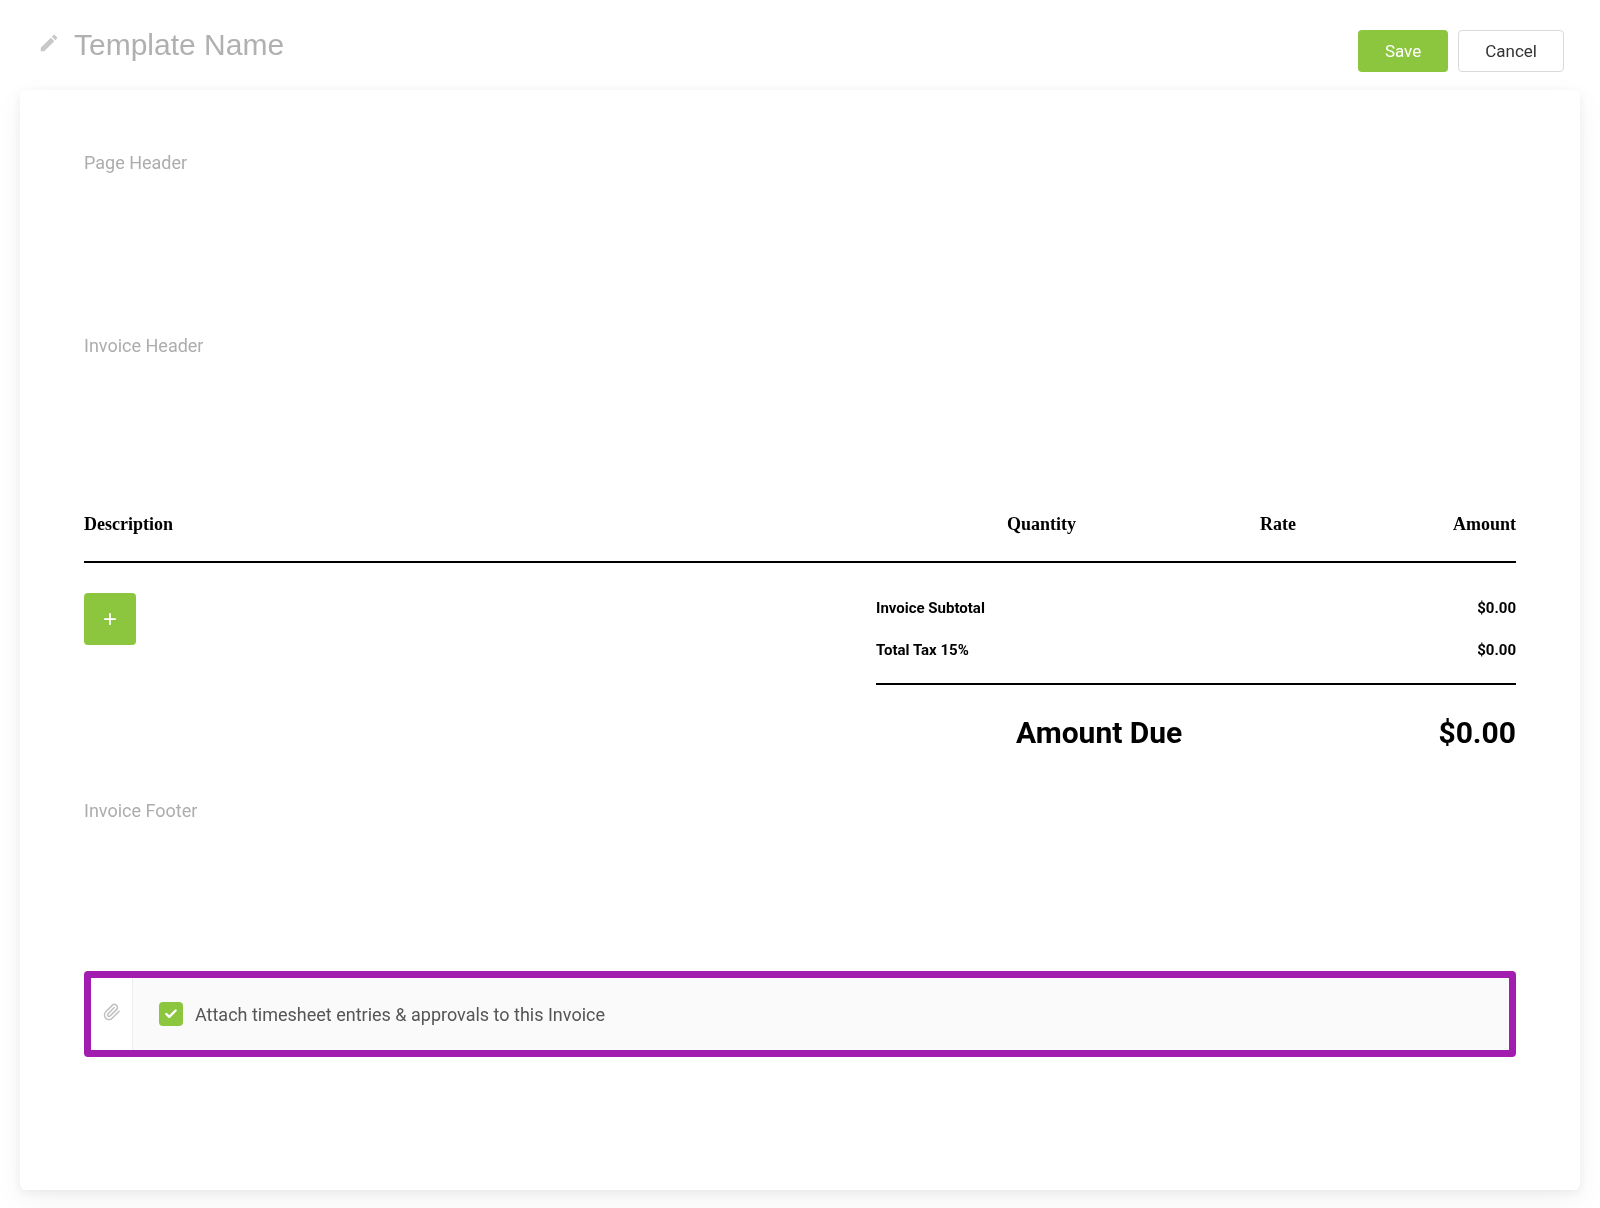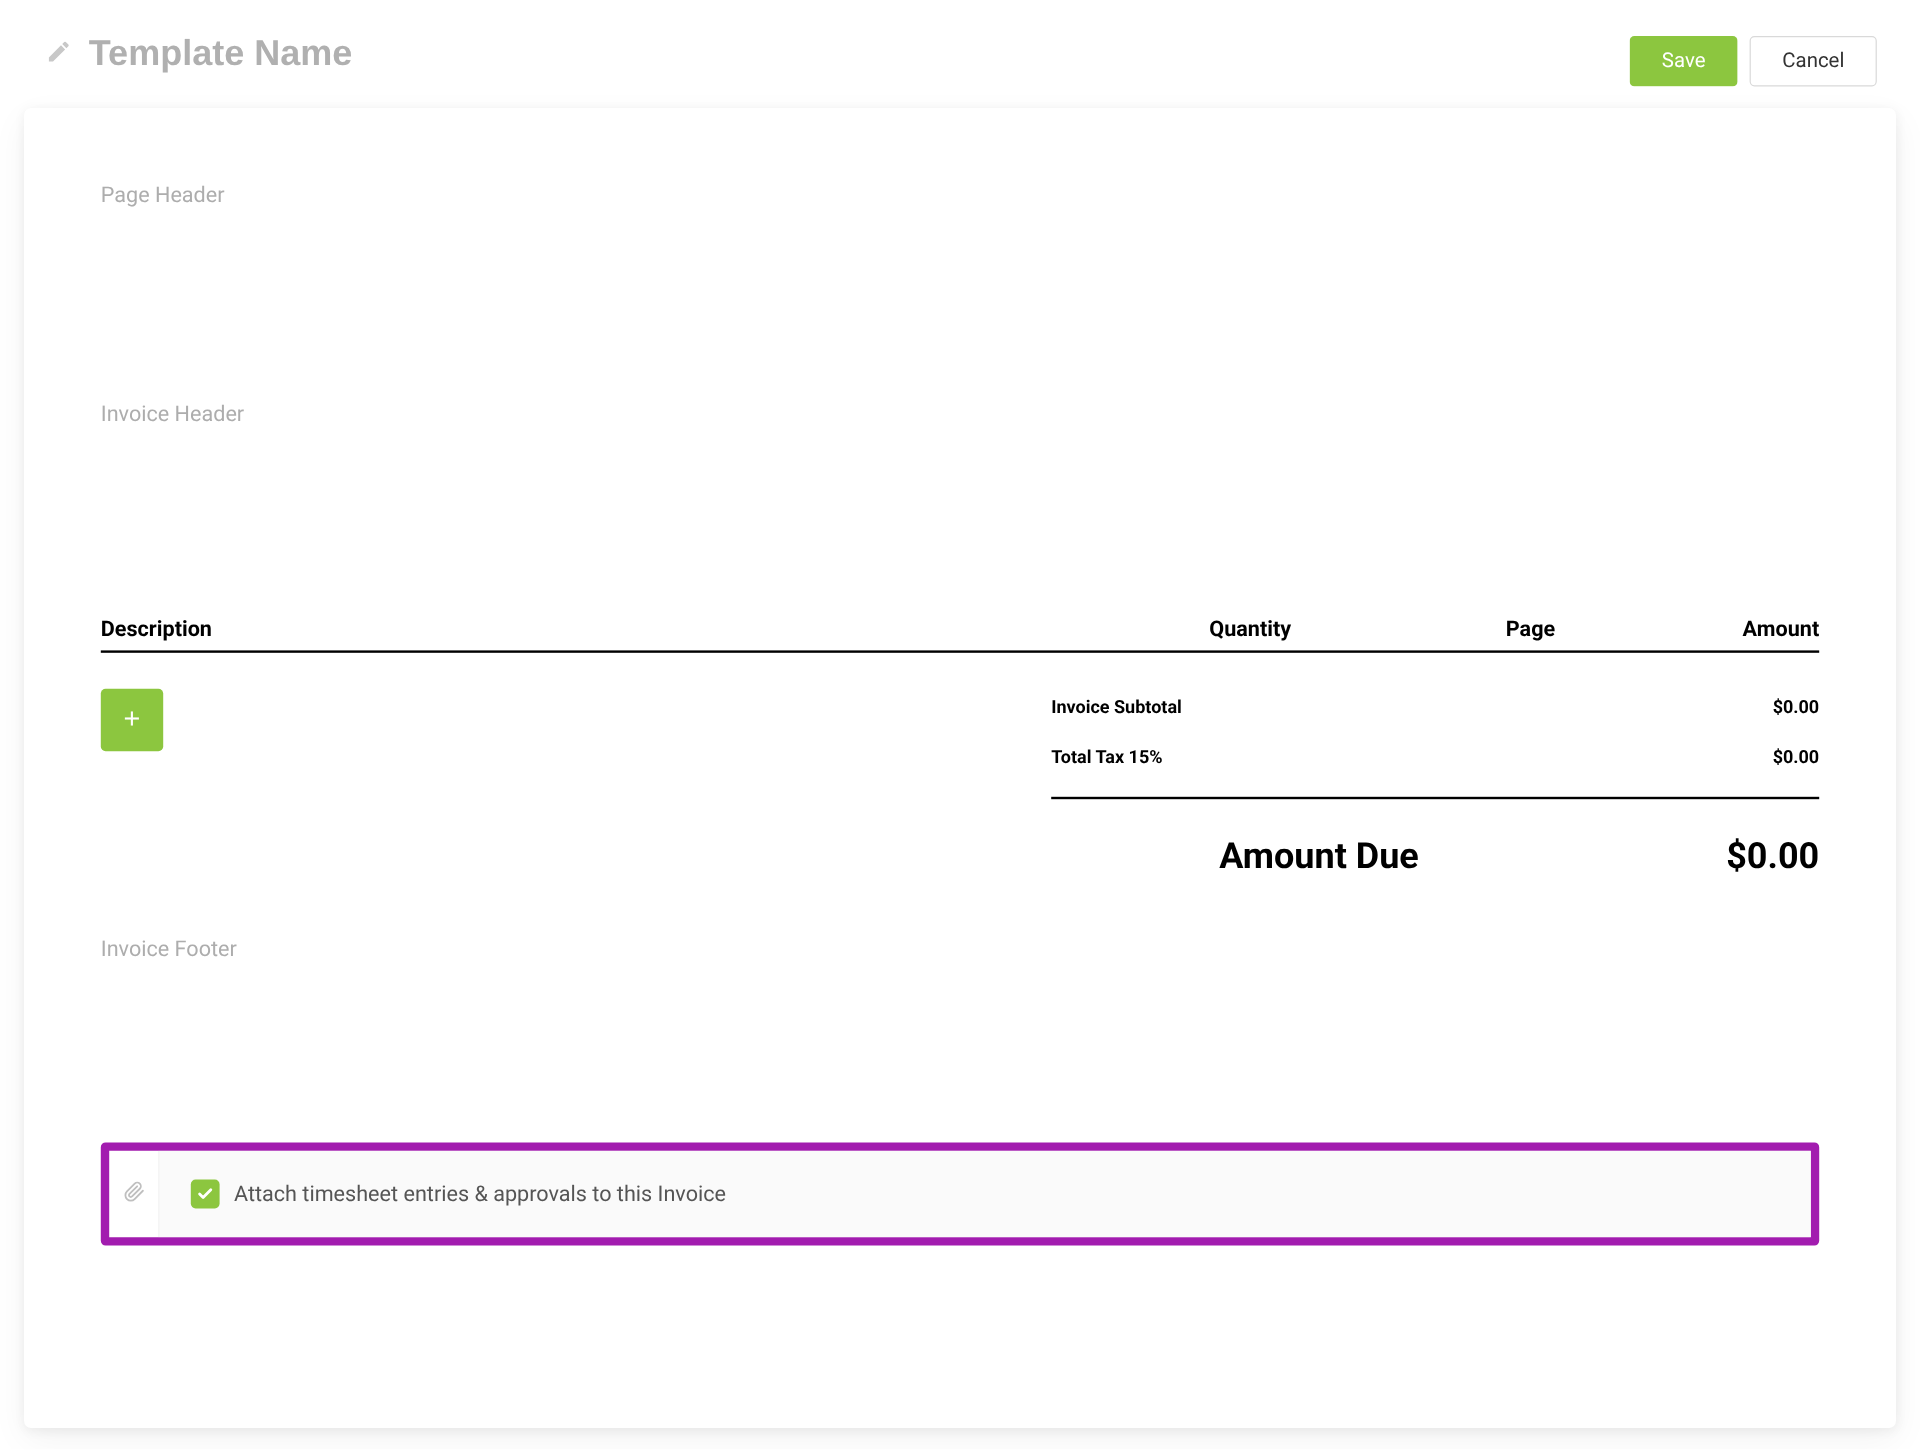--- a/index.html
+++ b/index.html
@@ -23,21 +23,21 @@
     .title-left {
       display: flex;
       align-items: center;
       gap: 14px;
     }
     .pencil-icon { width: 22px; height: 22px; color: #c8c8c8; }
     .template-name-input {
       border: none;
       outline: none;
       font-size: 30px;
-      font-weight: 700;
+      font-weight: 400;
       color: #333;
       width: 700px;
       background: transparent;
     }
     .template-name-input::placeholder { color: #b0b0b0; }
     .title-actions { display: flex; gap: 10px; margin-top: 12px; }
     .btn {
       font-size: 17px;
       padding: 10px 26px;
       border-radius: 4px;
@@ -75,22 +75,23 @@
     .invoice-header-field { font-size: 18px; margin-top: 12px; }
     .gap-2 { height: 158px; }
 
     
     .items-head {
       display: grid;
       grid-template-columns: 1fr 180px 220px 220px;
       font-weight: 700;
       font-size: 18px;
       color: #000;
-      padding-bottom: 7px;
+      padding-bottom: 26px;
       border-bottom: 2px solid #000;
+      font-family: Liberation Serif, serif;
     }
     .col-qty, .col-rate, .col-amt { text-align: right; }
 
     .after-table-row {
       display: flex;
       padding-top: 30px;
     }
     .add-btn {
       width: 52px; height: 52px;
       background: #8CC63F;
@@ -192,21 +193,21 @@
 
     <div class="gap-1"></div>
 
     <input type="text" class="placeholder-input invoice-header-field" placeholder="Invoice Header" style="">
 
     <div class="gap-2"></div>
 
     <div class="items-head">
       <div class="col-desc">Description</div>
       <div class="col-qty">Quantity</div>
-      <div class="col-rate">Page</div>
+      <div class="col-rate">Rate</div>
       <div class="col-amt">Amount</div>
     </div>
 
     <div class="after-table-row">
       <button class="add-btn">
         <span>+</span>
       </button>
 
       <div class="totals">
         <div class="totals-row">

